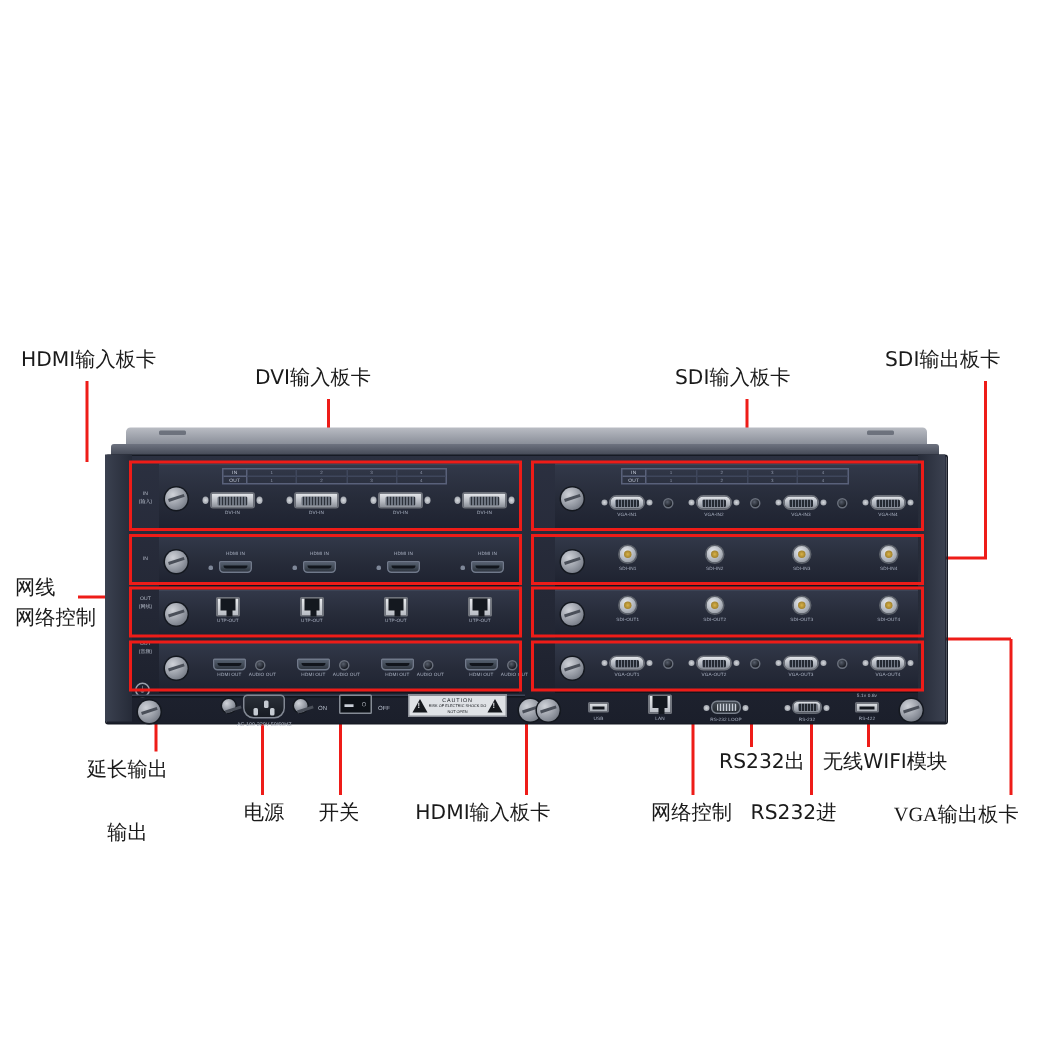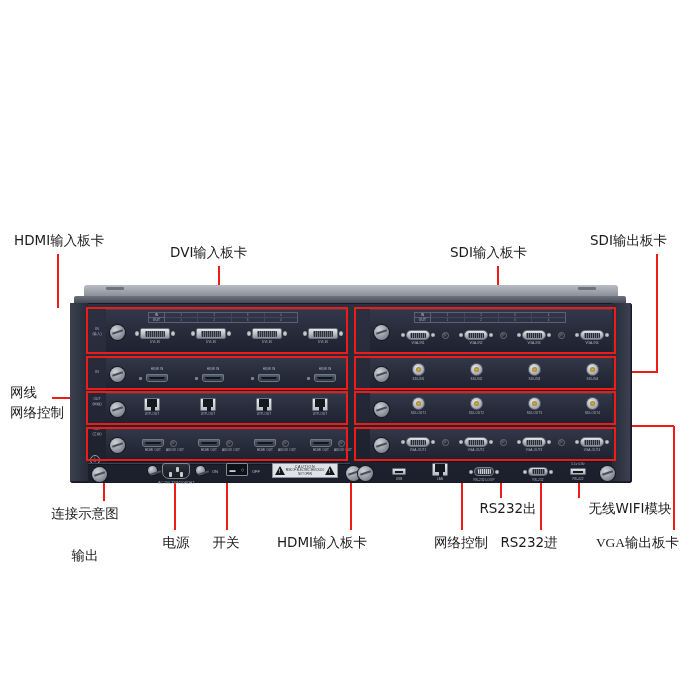--- a/index.html
+++ b/index.html
@@ -179,21 +179,21 @@
   <div class="vline" style="left:497px;top:266px;height:42px;"></div>
 
   <div class="lbl" style="left:590px;top:232px;">SDI输出板卡</div>
   <div class="vline" style="left:656px;top:254px;height:118px;"></div>
   <div class="hline" style="left:630px;top:371px;width:28px;"></div>
 
   <div class="lbl" style="left:10px;top:384px;">网线</div>
   <div class="lbl" style="left:10px;top:404px;">网络控制</div>
   <div class="hline" style="left:52px;top:397px;width:32px;"></div>
 
-  <div class="lbl ctr" style="left:40px;top:505px;width:90px;">连接示意图</div>
+  <div class="lbl ctr" style="left:40px;top:505px;width:90px;">延长输出</div>
   <div class="lbl ctr" style="left:40px;top:547px;width:90px;">输出</div>
   <div class="vline" style="left:103px;top:437px;height:64px;"></div>
 
   <div class="lbl ctr" style="left:146px;top:534px;width:60px;">电源</div>
   <div class="vline" style="left:174px;top:477px;height:53px;"></div>
 
   <div class="lbl ctr" style="left:196px;top:534px;width:60px;">开关</div>
   <div class="vline" style="left:226px;top:477px;height:53px;"></div>
 
   <div class="lbl ctr" style="left:272px;top:534px;width:100px;">HDMI输入板卡</div>
@@ -201,21 +201,21 @@
 
   <div class="lbl ctr" style="left:416px;top:534px;width:90px;">网络控制</div>
   <div class="vline" style="left:461px;top:475px;height:55px;"></div>
 
   <div class="lbl ctr" style="left:468px;top:500px;width:80px;">RS232出</div>
   <div class="vline" style="left:500px;top:475px;height:23px;"></div>
 
   <div class="lbl ctr" style="left:484px;top:534px;width:90px;">RS232进</div>
   <div class="vline" style="left:540px;top:475px;height:55px;"></div>
 
-  <div class="lbl ctr" style="left:530px;top:500px;width:120px;padding-left:40px;">无线WIFI模块</div>
+  <div class="lbl ctr" style="left:530px;top:500px;width:120px;">无线WIFI模块</div>
   <div class="vline" style="left:578px;top:475px;height:23px;"></div>
 
   <div class="lbl ctr" style="left:585px;top:534px;width:105px;font-family:Liberation Serif, serif;">VGA输出板卡</div>
   <div class="vline" style="left:673px;top:426px;height:104px;"></div>
   <div class="hline" style="left:630px;top:425px;width:44px;"></div>
 
   <div class="chassis">
     <div class="top-plate"></div>
     <div class="top-bevel"></div>
     <div class="body"></div>

